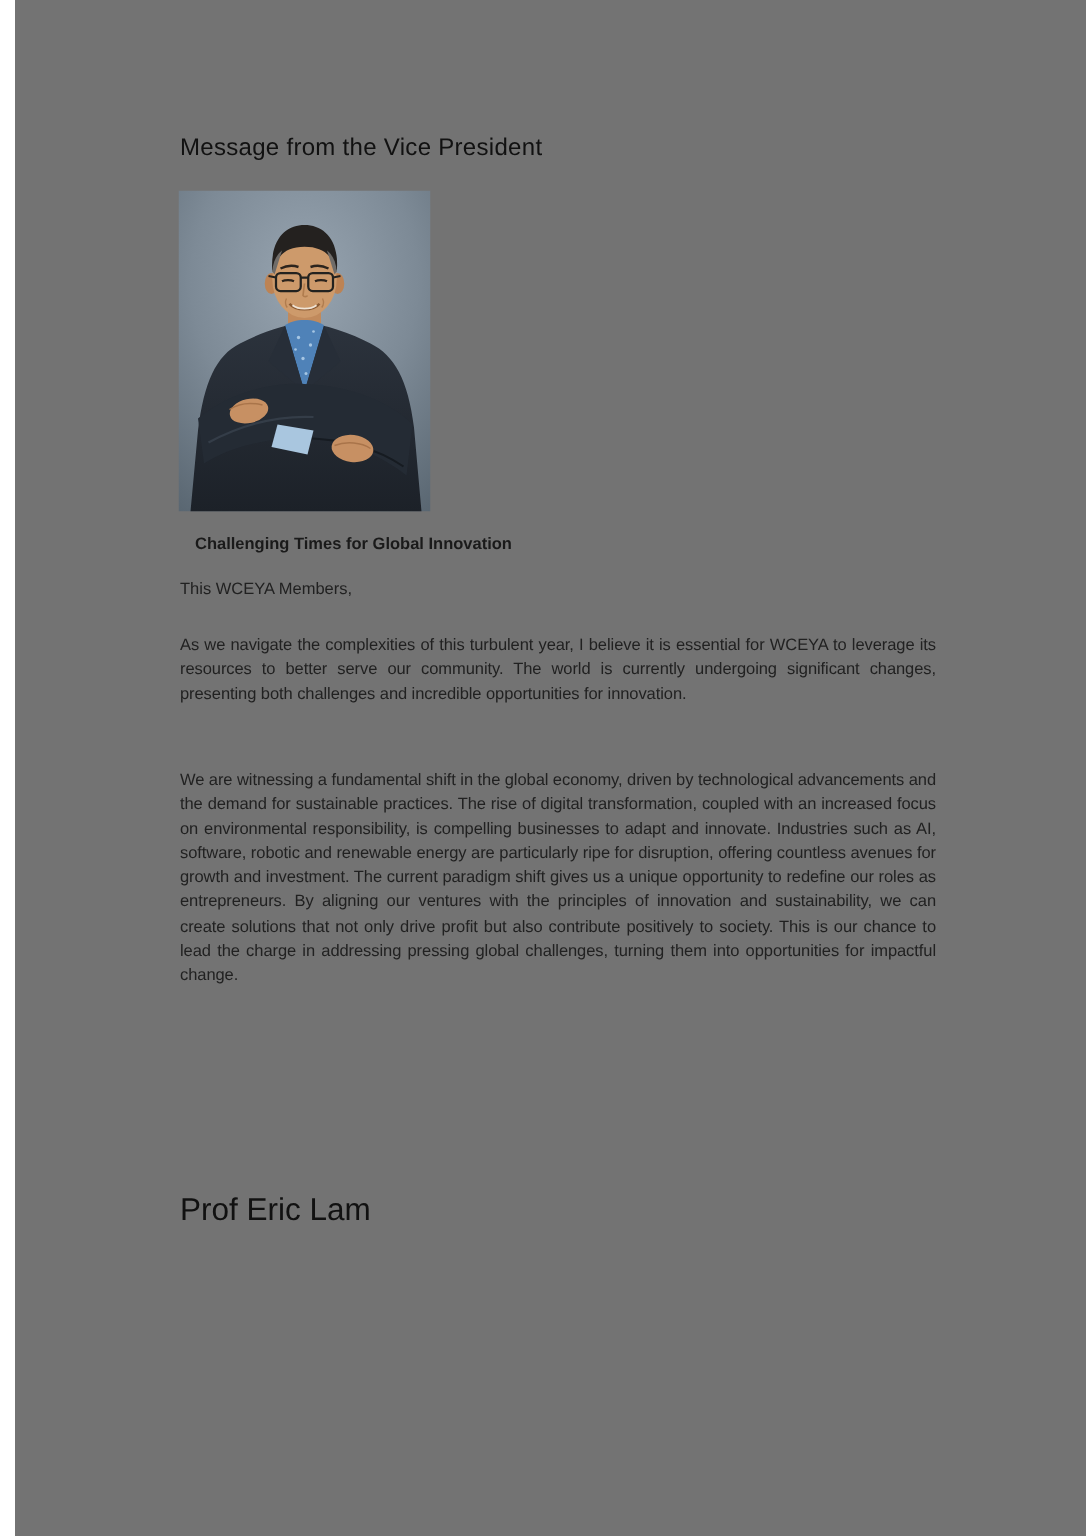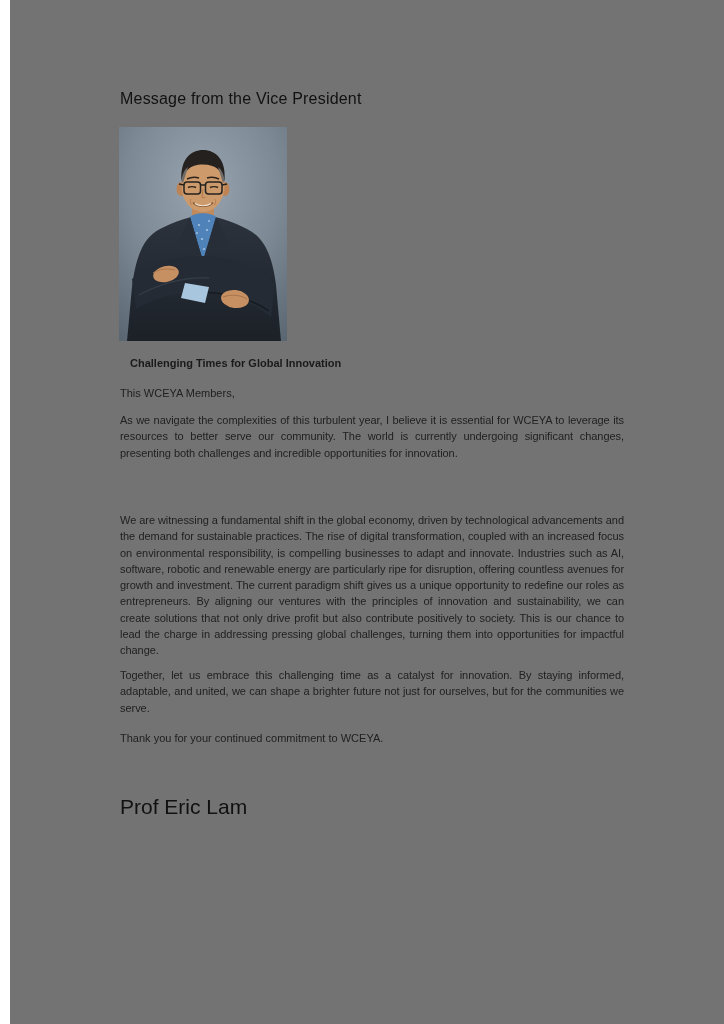--- a/index.html
+++ b/index.html
@@ -53,21 +53,21 @@
     position: absolute;
     left: 110px;
     width: 504px;
     font-size: 11px;
     line-height: 16.3px;
     text-align: justify;
     text-justify: inter-word;
     letter-spacing: -0.05px;
     color: #212121;
   }
-  .para-1 { top: 412px; }
+  .para-1 { top: 422px; }
   .para-2 { top: 512px; }
   .para-3 { top: 667px; }
   .closing-block {
     position: absolute;
     left: 110px;
     top: 730px;
     width: 504px;
     font-size: 11px;
     line-height: 16.3px;
   }
@@ -166,21 +166,19 @@
   </div>
 
   <div class="subheading">Challenging Times for Global Innovation</div>
 
   <div class="salutation">This WCEYA Members,</div>
 
   <p class="body-para para-1">As we navigate the complexities of this turbulent year, I believe it is essential for WCEYA to leverage its resources to better serve our community. The world is currently undergoing significant changes, presenting both challenges and incredible opportunities for innovation.</p>
 
   <p class="body-para para-2">We are witnessing a fundamental shift in the global economy, driven by technological advancements and the demand for sustainable practices. The rise of digital transformation, coupled with an increased focus on environmental responsibility, is compelling businesses to adapt and innovate. Industries such as AI, software, robotic and renewable energy are particularly ripe for disruption, offering countless avenues for growth and investment. The current paradigm shift gives us a unique opportunity to redefine our roles as entrepreneurs. By aligning our ventures with the principles of innovation and sustainability, we can create solutions that not only drive profit but also contribute positively to society. This is our chance to lead the charge in addressing pressing global challenges, turning them into opportunities for impactful change.</p>
 
-  <p class="body-para para-3">Together, let us embrace this challenging time as a catalyst for innovation. By staying informed, adaptable, and united, we can shape a brighter future not just for ourselves, but for the communities we serve.</p>
 
   <div class="closing-block">
-    <div>Thank you for your continued commitment to WCEYA.</div>
   </div>
 
   <div class="signature">Prof Eric Lam</div>
 
 </div>
 
 </body></html>

